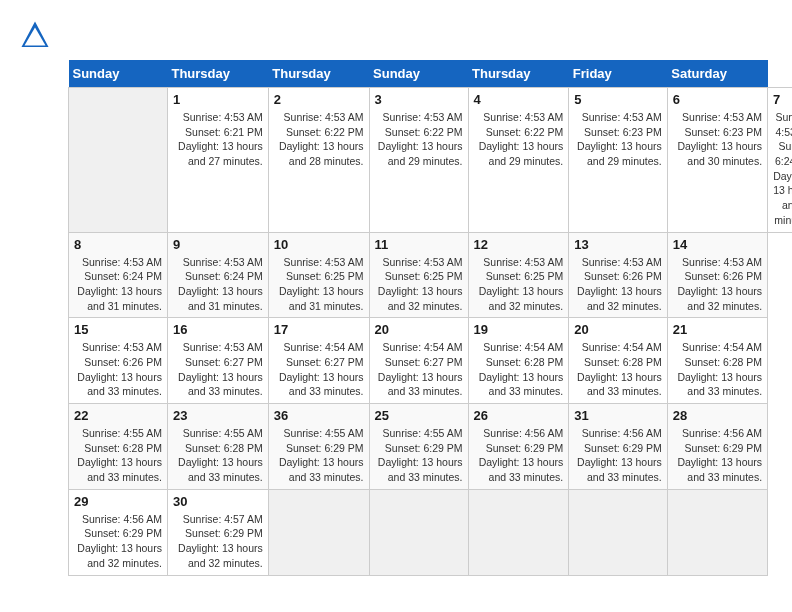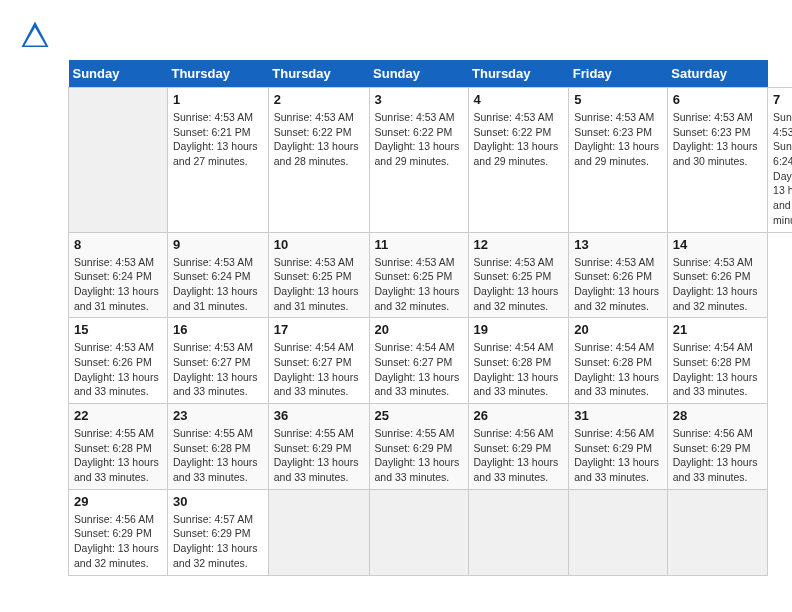--- a/index.html
+++ b/index.html
@@ -59,20 +59,21 @@
     .day-num {
       font-size: 13px;
       font-weight: bold;
       margin-bottom: 3px;
       color: #1a1a1a;
     }
     .day-info {
       color: #333;
       line-height: 1.4;
       font-size: 10.5px;
+      text-align: right;
     }
     .logo-wrapper {
       display: flex;
       align-items: center;
       gap: 4px;
     }
     .logo-svg {
       width: 30px;
       height: 30px;
     }

